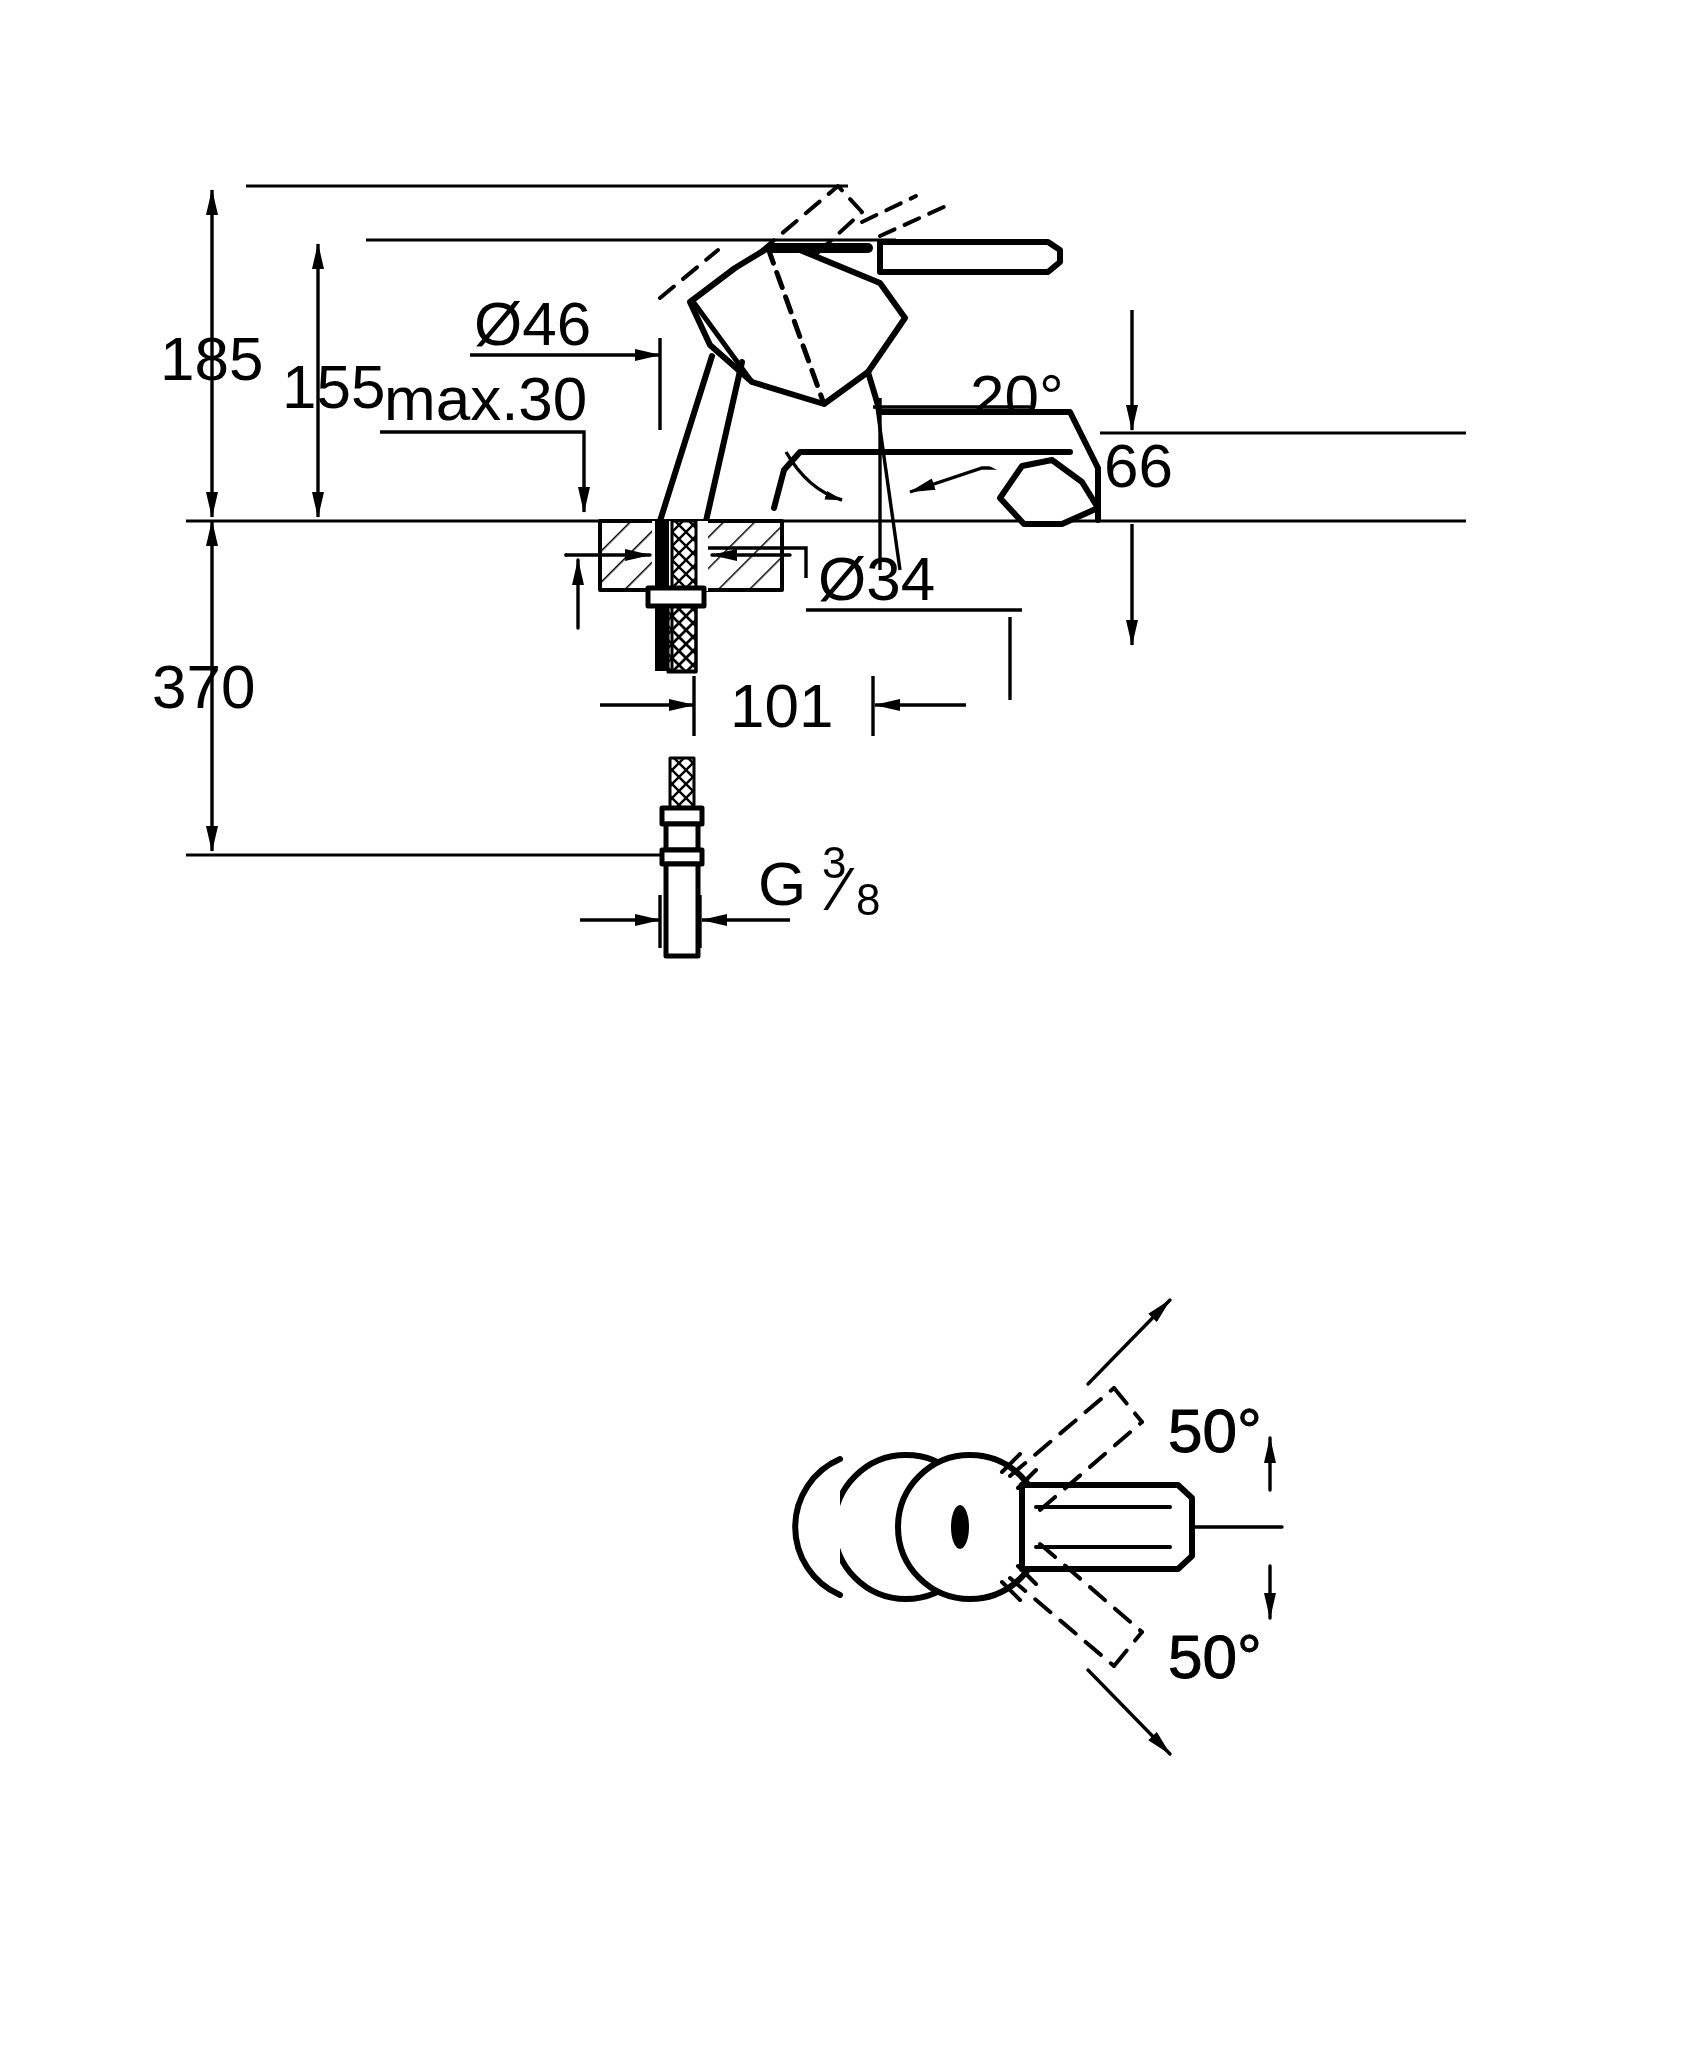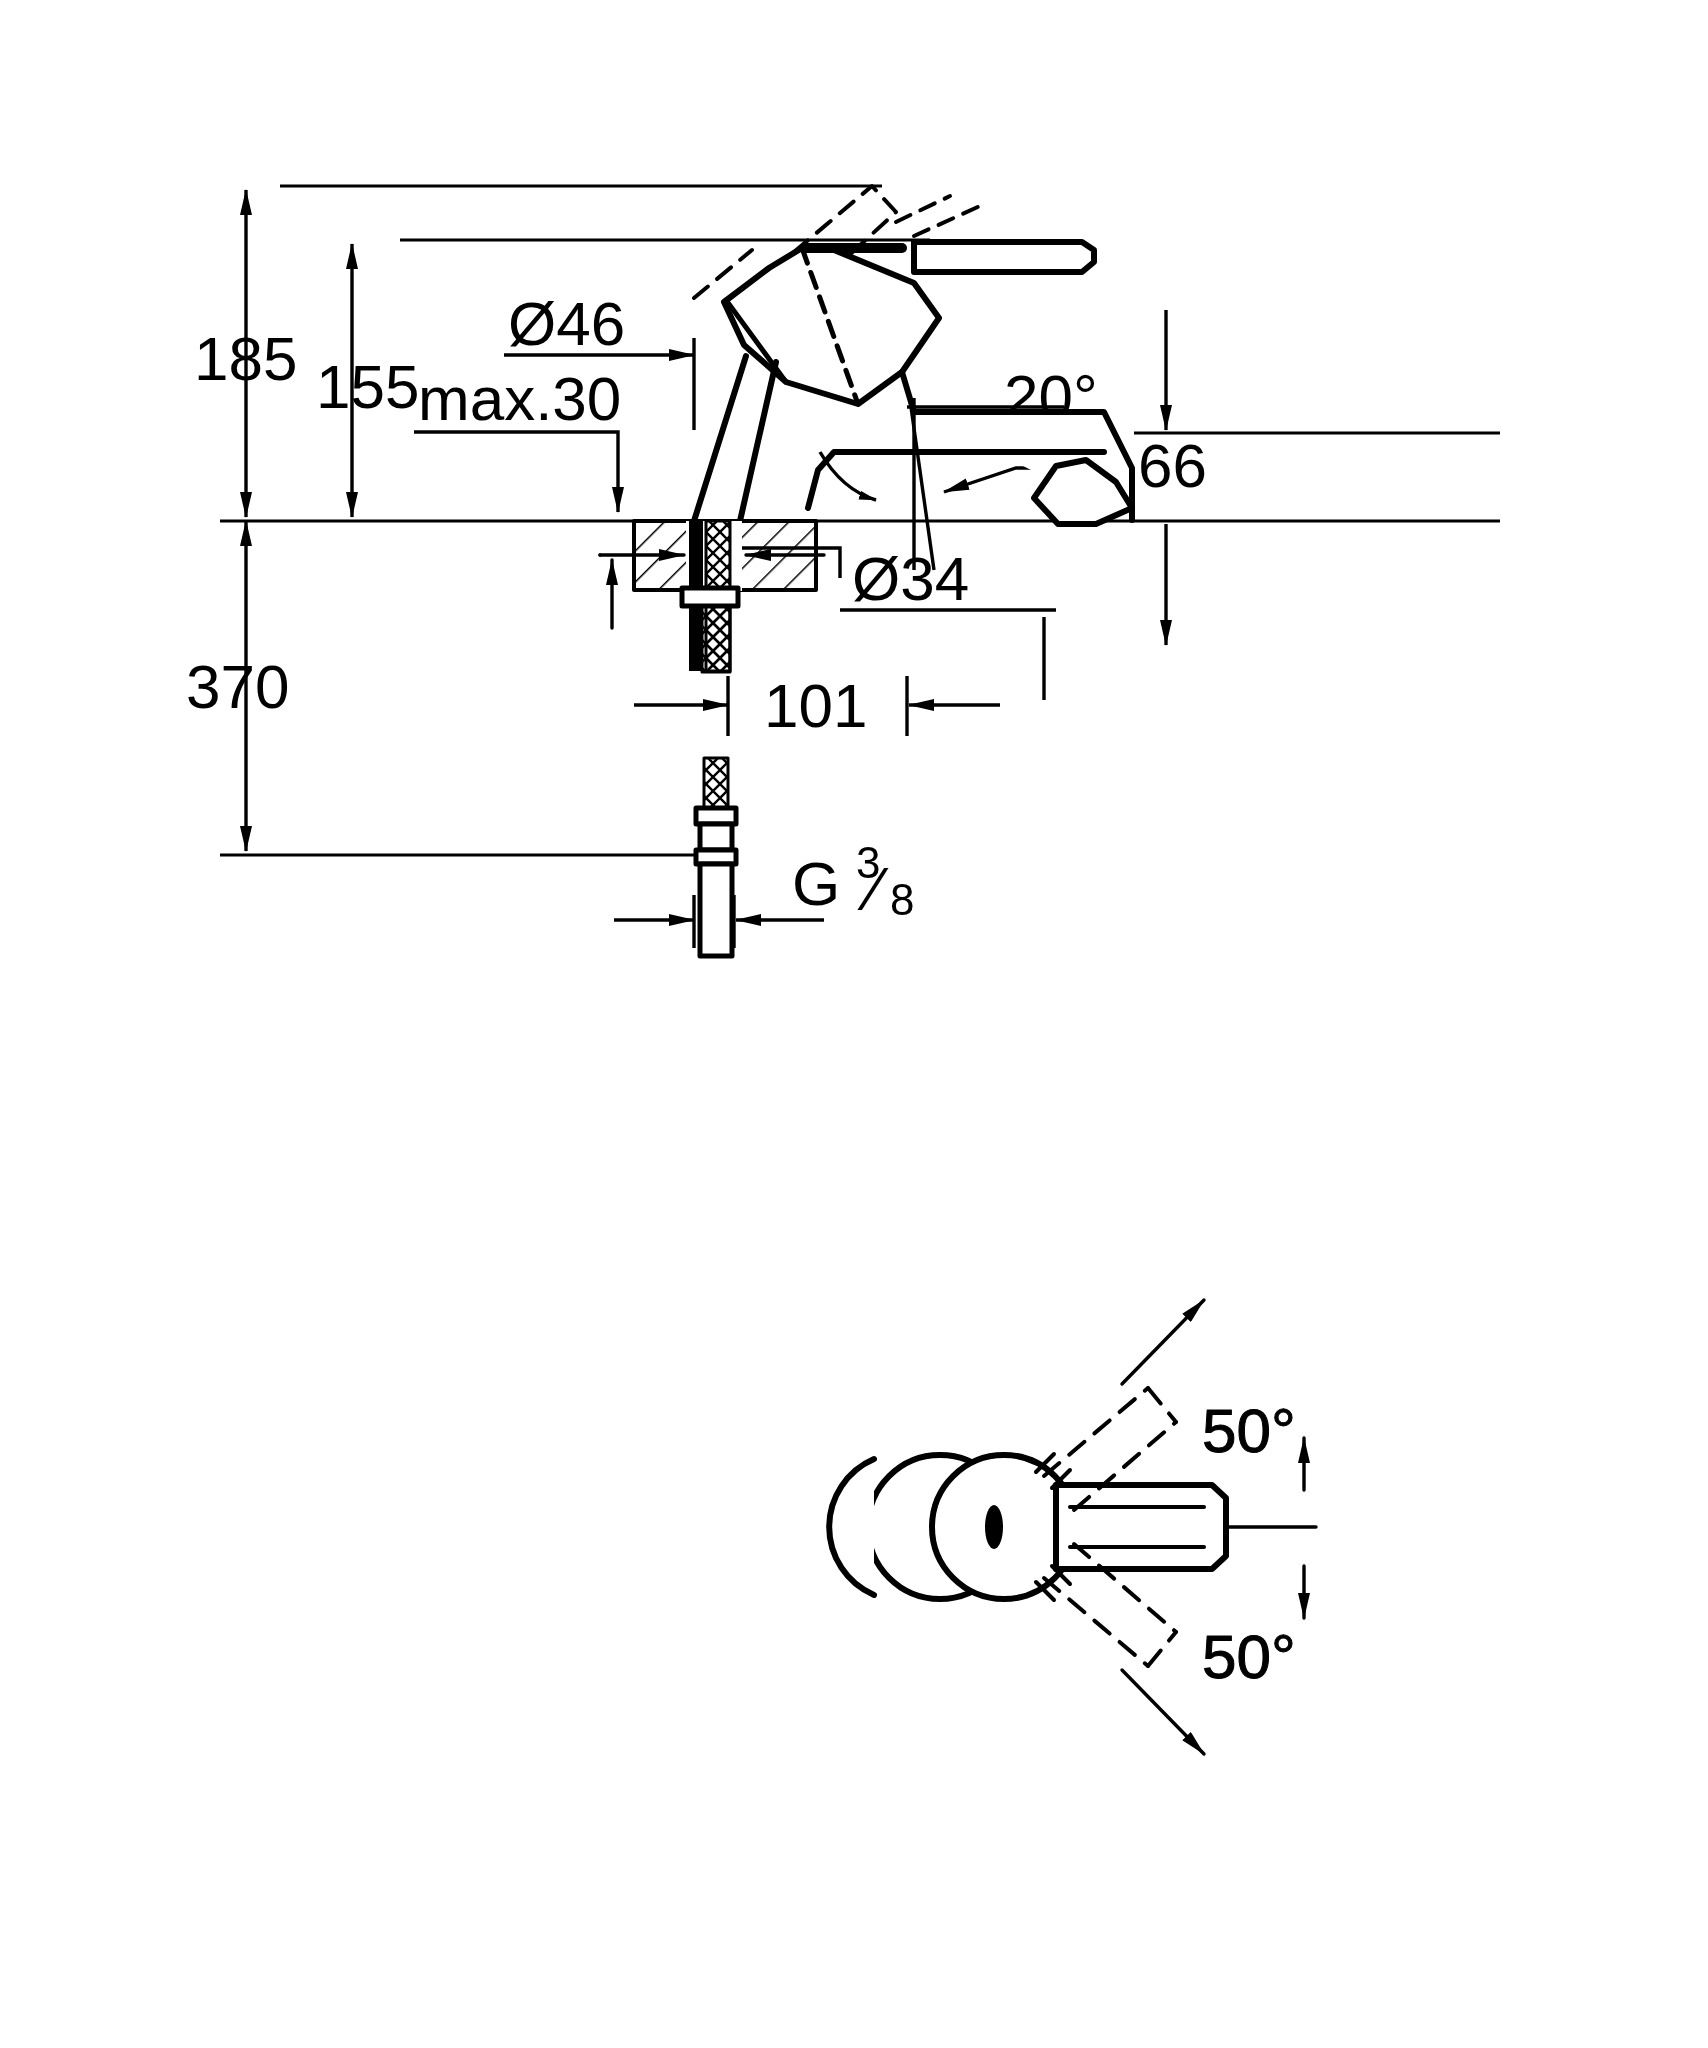--- a/index.html
+++ b/index.html
@@ -1,18 +1,18 @@
 <!DOCTYPE html>
 <html><head>
 <meta charset="utf-8">
 <style>
   html,body{margin:0;padding:0;background:#ffffff;}
   body{width:1708px;height:2048px;position:relative;overflow:hidden;
        font-family:"Liberation Sans","DejaVu Sans",sans-serif;color:#000;}
-  #sheet{position:absolute;inset:0;margin-left:34px;}
+  #sheet{position:absolute;inset:0;}
   svg{position:absolute;left:0;top:0;width:1708px;height:2048px;}
   .dimtext{font-family:"Liberation Sans","DejaVu Sans",sans-serif;fill:#000;}
 </style>
 </head>
 <body>
 
 <div id="sheet">
 
 <svg viewBox="0 0 1708 2048" xmlns="http://www.w3.org/2000/svg">
 

